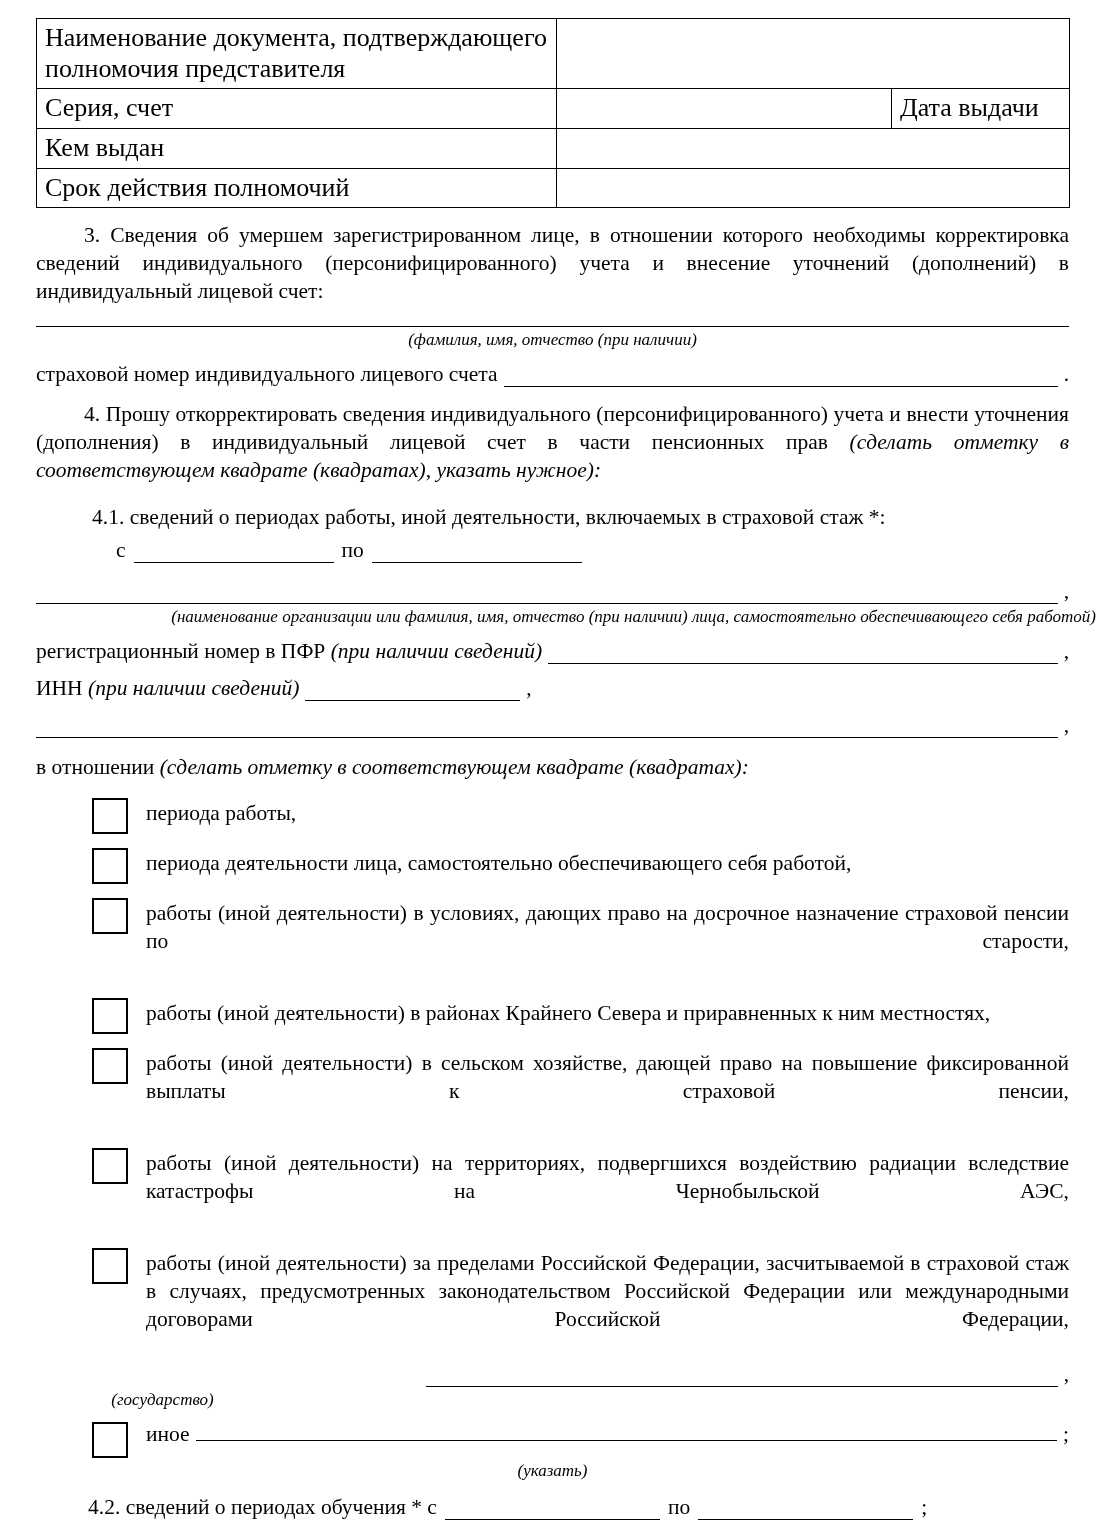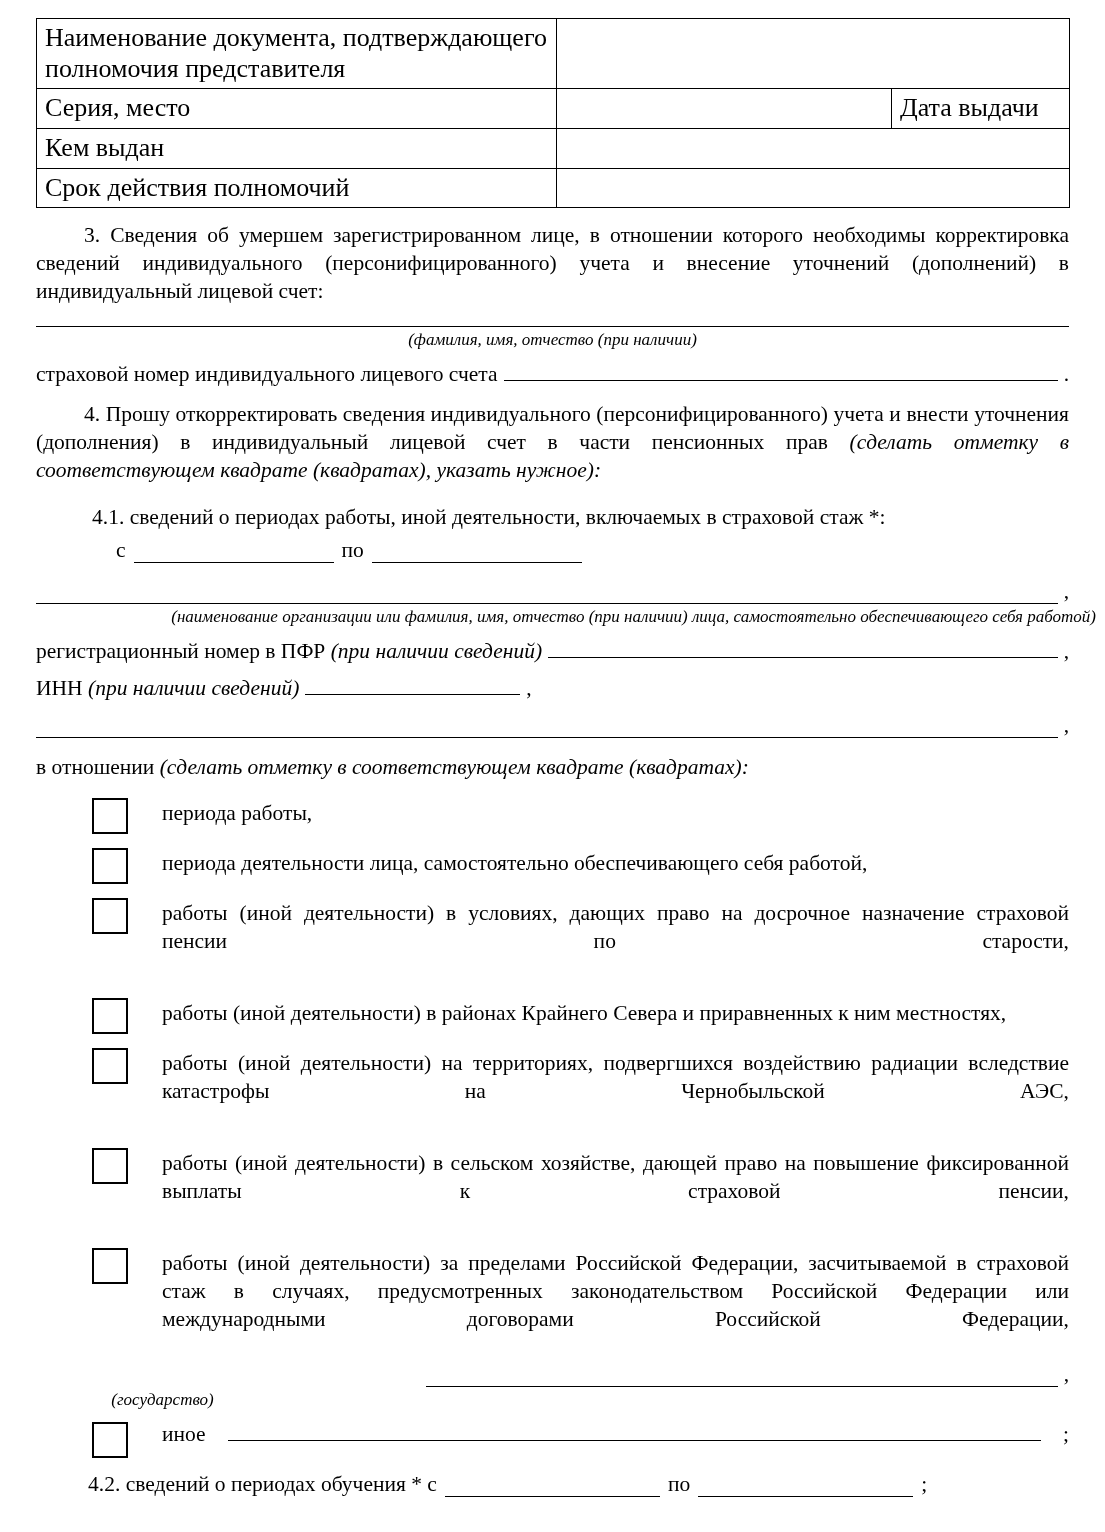--- a/index.html
+++ b/index.html
@@ -60,38 +60,37 @@
   .caption-left-ind {
     font-style: italic;
     font-size: 17px;
     margin-top: 3px;
     line-height: 1.2;
     text-align: right;
   }
 
   .line-row {
     display: flex;
-    align-items: flex-start;
+    align-items: flex-end;
     font-size: 21.5px;
     margin-top: 12px;
   }
   .line-row .lead { white-space: nowrap; }
   .inline-rule {
     border-bottom: 1.5px solid #000;
     height: 18px;
     margin: 0 6px;
   }
 
   
   .cb-list { margin-top: 16px; }
   .cb-row {
     display: flex;
     align-items: flex-start;
     margin-top: 14px;
-    gap: 16px;
   }
   .cb-row:first-child { margin-top: 10px; }
   .cb-box {
     width: 32px;
     height: 32px;
     border: 2.5px solid #000;
     flex: 0 0 auto;
     margin-left: 56px;
     margin-right: 18px;
     background: #fff;
@@ -140,21 +139,21 @@
       <col style="width:140px">
       <col style="width:195px">
       <col style="width:178px">
     </colgroup>
     <tbody>
         <tr>
       <td class="lbl">Наименование документа, подтверждающего полномочия представителя</td>
       <td class="blank" colspan="3"></td>
     </tr>
     <tr>
-      <td class="lbl">Серия, место</td>
+      <td class="lbl">Серия, счет</td>
       <td class="blank" colspan="2"></td>
       <td class="lbl" style="width:178px">
         <span>Дата выдачи</span>
       </td>
     </tr>
     <tr>
       <td class="lbl">Кем выдан</td>
       <td class="blank" colspan="3"></td>
     </tr>
     <tr>
@@ -236,46 +235,47 @@
       <span class="cb-text justify-stretch">работы (иной деятельности) в условиях, дающих право на досрочное назначение страховой пенсии по старости,</span>
     </div>
 
     <div class="cb-row">
       <span class="cb-box"></span>
       <span class="cb-text">работы (иной деятельности) в районах Крайнего Севера и приравненных к ним местностях,</span>
     </div>
 
     <div class="cb-row">
       <span class="cb-box"></span>
+      <span class="cb-text justify-stretch">работы (иной деятельности) в сельском хозяйстве, дающей право на повышение фиксированной выплаты к страховой пенсии,</span>
+    </div>
+
+    <div class="cb-row">
+      <span class="cb-box"></span>
       <span class="cb-text justify-stretch">работы (иной деятельности) на территориях, подвергшихся воздействию радиации вследствие катастрофы на Чернобыльской АЭС,</span>
-    </div>
-
-    <div class="cb-row">
-      <span class="cb-box"></span>
-      <span class="cb-text justify-stretch">работы (иной деятельности) в сельском хозяйстве, дающей право на повышение фиксированной выплаты к страховой пенсии,</span>
     </div>
 
     <div class="cb-row">
       <span class="cb-box"></span>
       <span class="cb-text justify-stretch">работы (иной деятельности) за пределами Российской Федерации, засчитываемой в страховой стаж в случаях, предусмотренных законодательством Российской Федерации или международными договорами Российской Федерации,</span>
     </div>
   </div>
 
   <div style="display:flex; align-items:flex-end; margin-top:0; padding-left:390px;">
     <span class="inline-rule" style="flex:1 1 auto; margin-left:0;"></span>
     <span class="tail-comma">,</span>
   </div>
   <div class="caption" style="width:1033px; margin-left:-390px;">(государство)</div>
 
   <div class="cb-row" style="margin-top:12px; ">
     <span class="cb-box"></span>
     <span style="font-size:21.5px;">иное</span>
     <span class="inline-rule" style="flex:1 1 auto;"></span>
     <span class="tail-comma">;</span>
   </div>
+  <div class="caption" style="width:1033px;">(указать)</div>
 
   <div class="cpo-row" style="padding-left:52px; margin-top:14px;">
     <span>4.2. сведений о периодах обучения * с</span>
     <span class="u1" style="width:215px;"></span>
     <span>по</span>
     <span class="u2" style="width:215px;"></span>
     <span>;</span>
   </div>
 
 </div>

